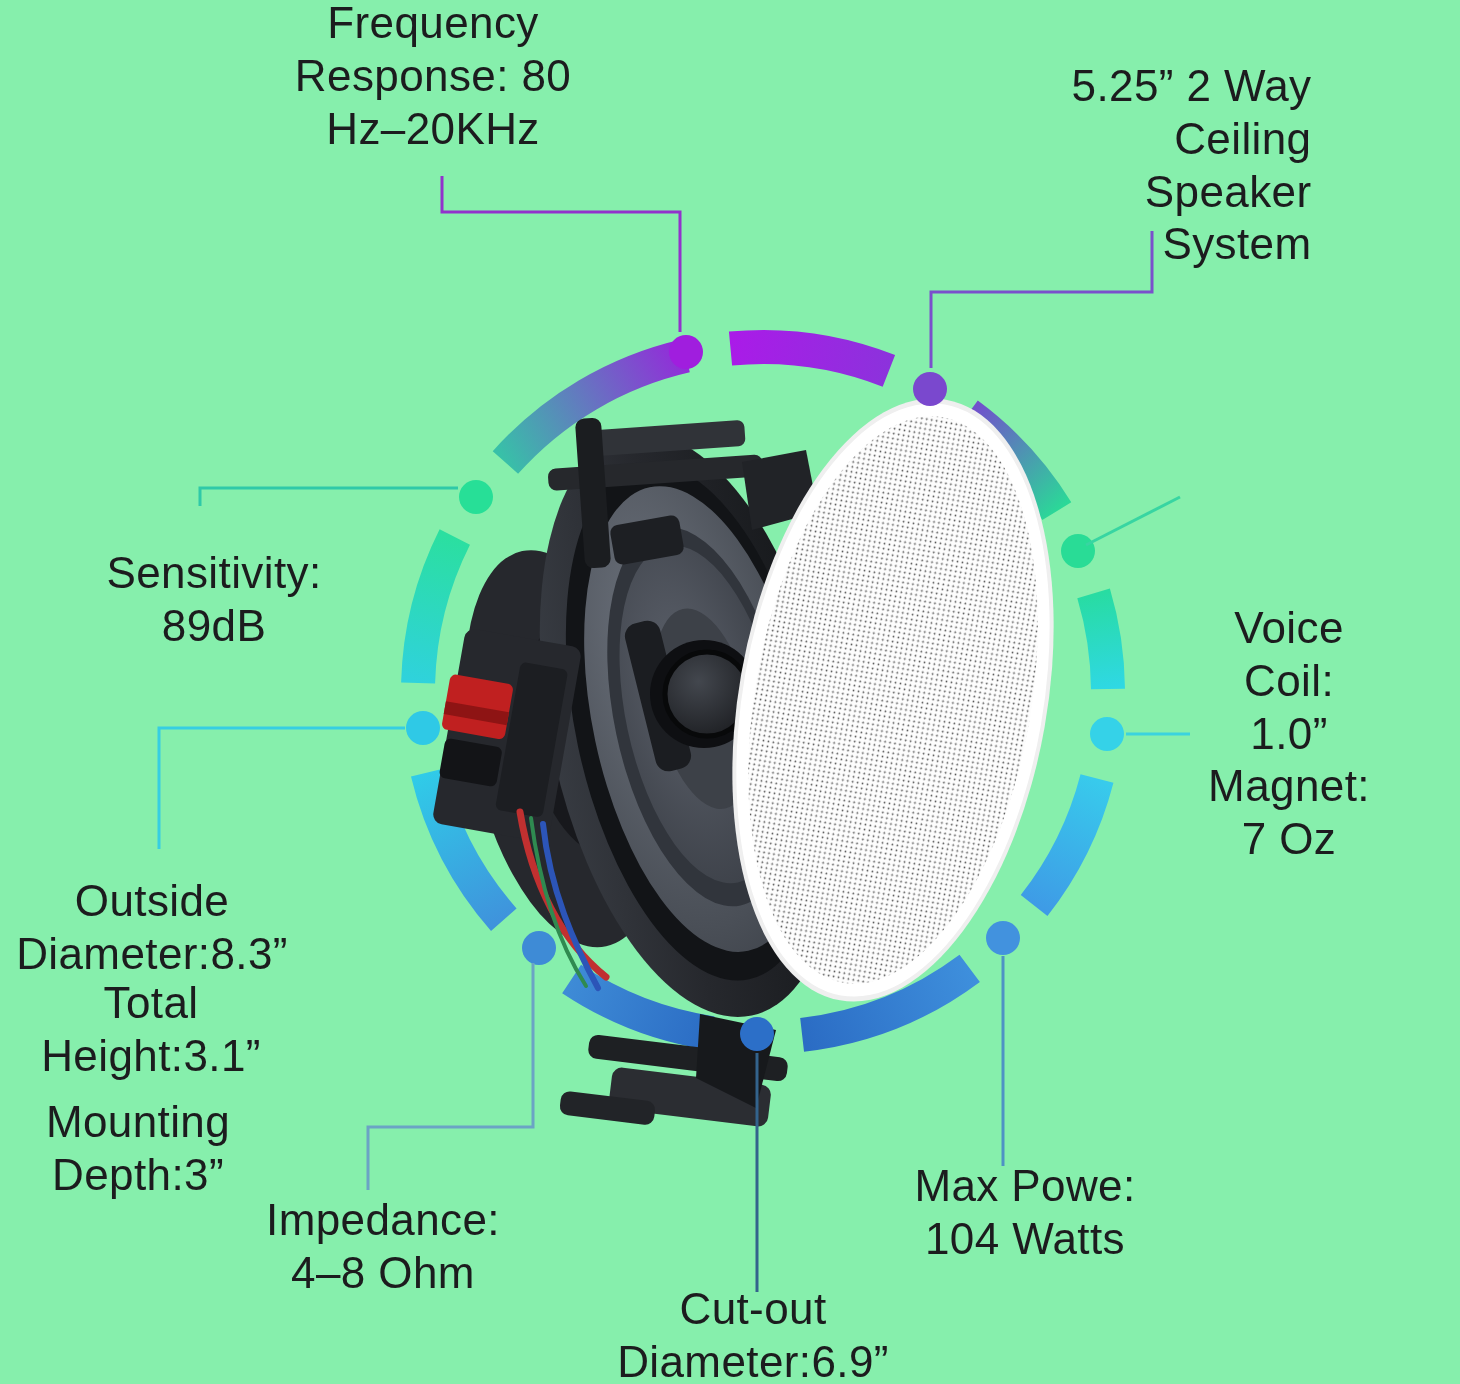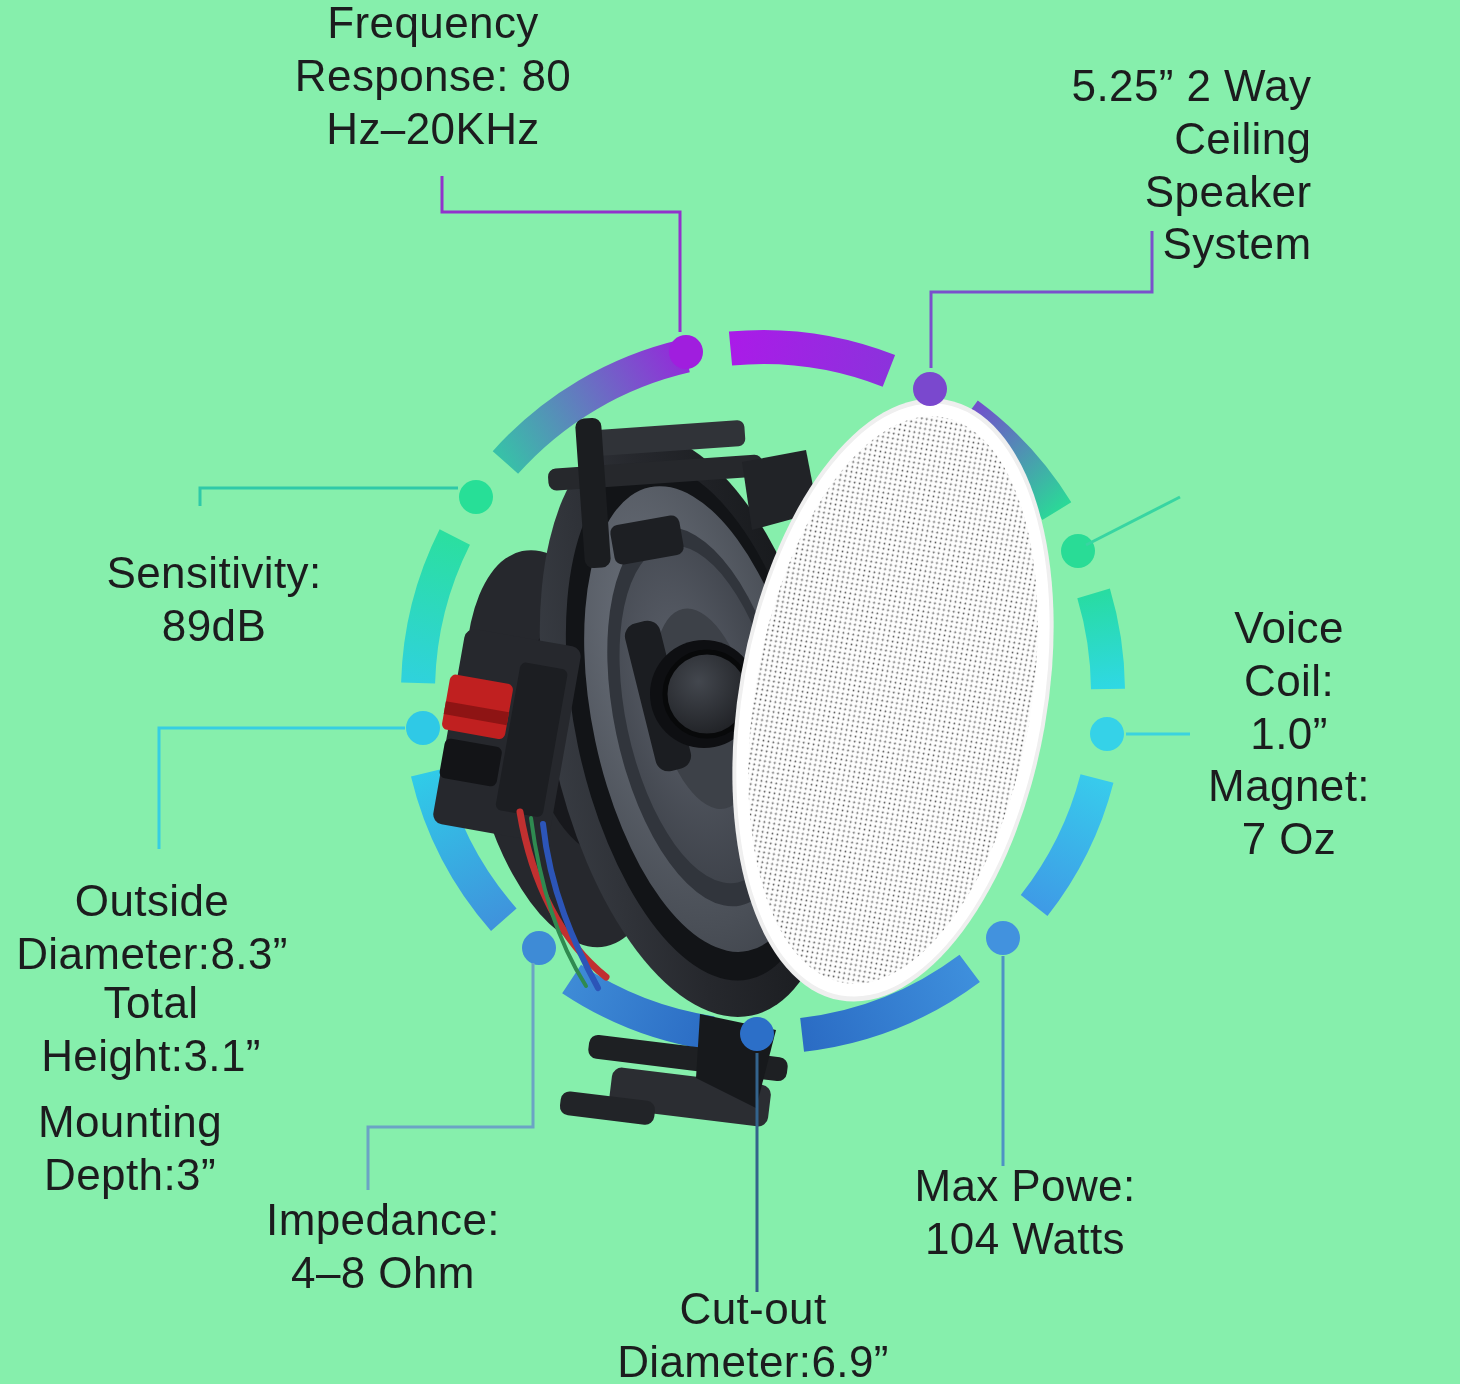--- a/index.html
+++ b/index.html
@@ -22,21 +22,21 @@
     color:#1c1c1e;
     white-space:pre-line;
   }
   .lbl-frequency       {left:433px;  top:76px;}
   .lbl-speaker-system  {left:1163px; top:166px;text-align:right;}
   .lbl-crossover       {left:1289px; top:420px;}
   .lbl-voice-coil      {left:1289px; top:734px;}
   .lbl-sensitivity     {left:214px;  top:600px;}
   .lbl-outside-diameter{left:152px;  top:904px;margin-top:24px;}
   .lbl-total-height    {left:151px;  top:1022px;margin-top:8px;}
-  .lbl-mounting-depth  {left:130px;  top:1149px;}
+  .lbl-mounting-depth  {left:138px;  top:1149px;}
   .lbl-impedance       {left:383px;  top:1247px;}
   .lbl-cutout          {left:753px;  top:1336px;}
   .lbl-max-power       {left:1025px; top:1213px;}
 </style>
 </head>
 <body>
 
 <div class="stage">
 
   <svg class="fig-svg" viewBox="0 0 1460 1384" xmlns="http://www.w3.org/2000/svg">

